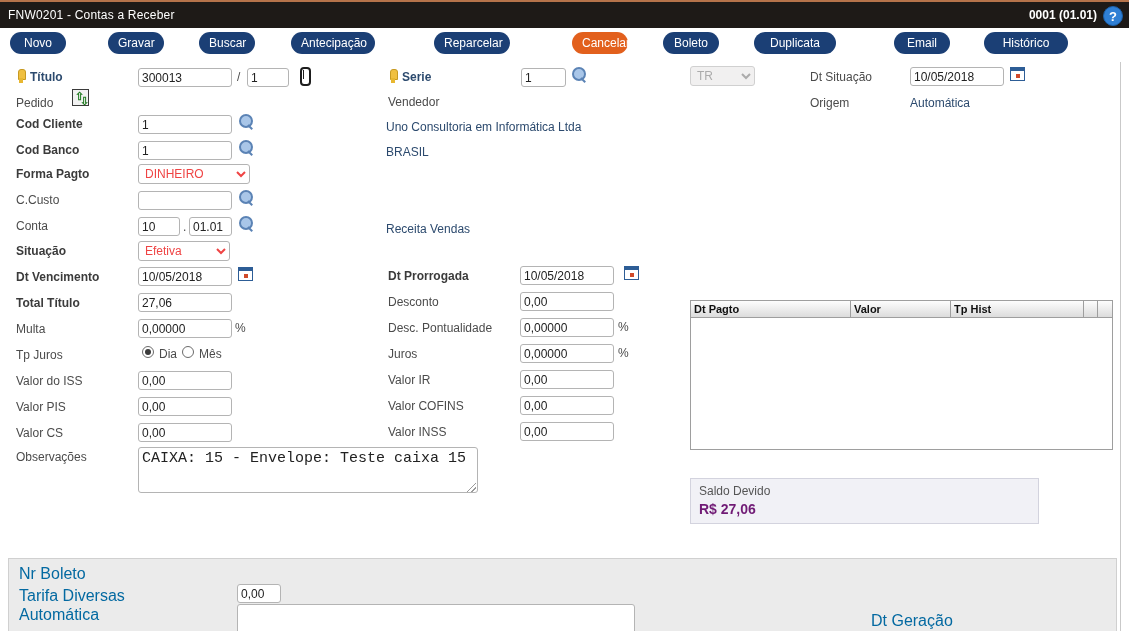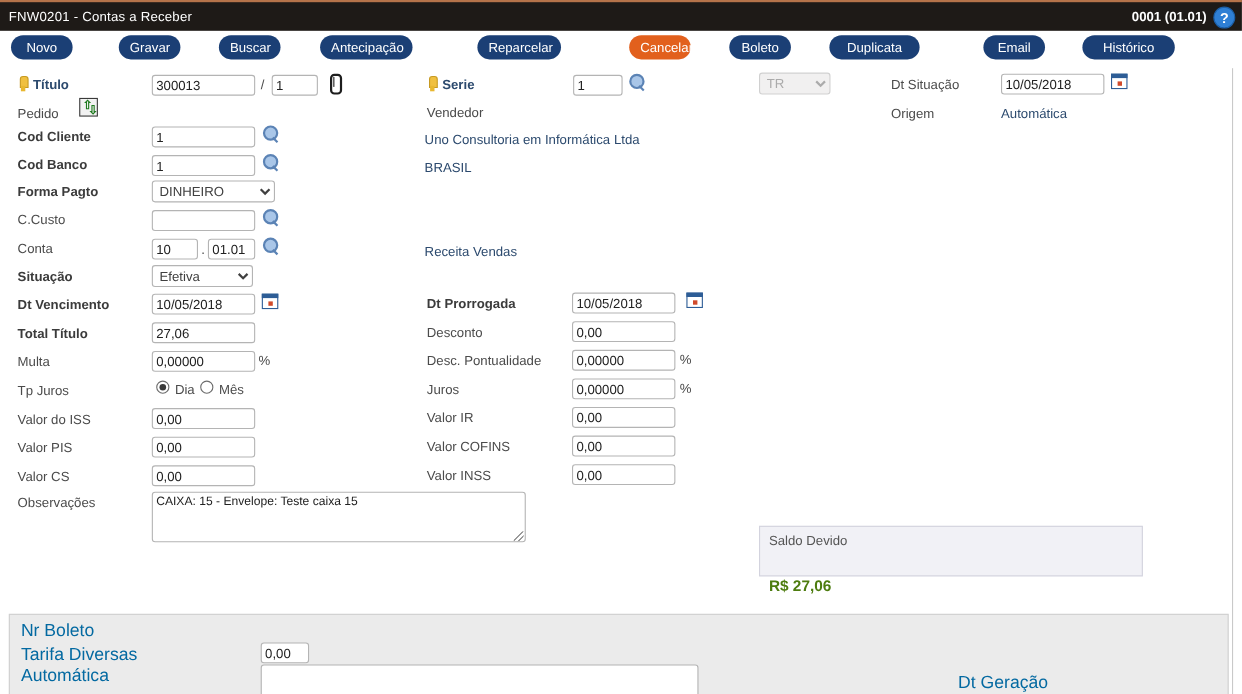--- a/index.html
+++ b/index.html
@@ -68,21 +68,21 @@
     background: #fff; color: #222;
     font-family: "Liberation Sans", sans-serif; font-size: 12px;
     padding: 0 3px; outline: none;
   }
 
   .sel {
     position: absolute; height: 20px;
     border: 1px solid #b4b4b4; border-radius: 3px;
     background: #fff;
     font-family: "Liberation Sans", sans-serif; font-size: 12px;
-    color: #404040; padding: 0 2px;
+    color: #ef4444; padding: 0 2px;
   }
   .sel.dis { background: #eceaea; color: #888; border-color: #bdbdbd; }
 
   .pct { position: absolute; font-size: 12px; color: #4b4b4b; }
 
   
   .mag { position: absolute; width: 16px; height: 16px; cursor: pointer; }
   .mag:before {
     content: ""; position: absolute; left: 1px; top: 0;
     width: 10px; height: 10px; border-radius: 50%;
@@ -153,21 +153,21 @@
   }
   .rad.on:after {
     content: ""; position: absolute; left: 2px; top: 2px;
     width: 6px; height: 6px; border-radius: 50%; background: #3a3a3a;
   }
 
   
   .ta {
     position: absolute; border: 1px solid #b4b4b4; border-radius: 3px;
     background: #fff; color: #222; resize: none;
-    font-family: Liberation Sans, sans-serif; font-size: 11px;
+    font-family: Liberation Mono, monospace; font-size: 15px;
     padding: 2px 3px; outline: none; overflow: hidden;
   }
   .grip {
     position: absolute; width: 9px; height: 9px; pointer-events: none;
     background:
       linear-gradient(135deg, transparent 45%, #9a9a9a 45%, #9a9a9a 55%, transparent 55%),
       linear-gradient(135deg, transparent 70%, #9a9a9a 70%, #9a9a9a 80%, transparent 80%);
   }
 
   
@@ -189,21 +189,21 @@
   }
   #grid .gbody { position: absolute; left: 0; top: 17px; right: 0; bottom: 0; background: #fff; }
 
   
   #saldo {
     position: absolute; left: 690px; top: 416px;
     width: 349px; height: 46px;
     background: #f1f1f6; border: 1px solid #d3d3de;
   }
   #saldo .s1 { position: absolute; left: 8px; top: 5px; font-size: 12px; color: #555; }
-  #saldo .s2 { position: absolute; left: 8px; top: 22px; font-size: 14px; font-weight: bold; color: #4d7c0f; margin-top: 23px; }
+  #saldo .s2 { position: absolute; left: 8px; top: 22px; font-size: 14px; font-weight: bold; color: #701a75; }
 
   
   #boleto {
     position: absolute; left: 8px; top: 496px;
     width: 1109px; height: 128px;
     background: #ebebeb; border: 1px solid #d0d0d0;
   }
   #boleto .bl { position: absolute; font-size: 16px; color: #0369a1; white-space: nowrap; }
 </style>
 </head>
@@ -339,20 +339,30 @@
     <option>TR</option>
   </select>
 
   <span class="lbl" style="left:810px;top:8px">Dt Situação</span>
   <input class="txt" style="left: 910px; top: 5px; width: 94px;" value="10/05/2018">
   <span class="cal" style="left:1010px;top:5px"></span>
 
   <span class="lbl" style="left:810px;top:34px">Origem</span>
   <span class="lbl blue" style="left:910px;top:34px">Automática</span>
 
+  <div id="grid">
+    <div class="ghead">
+      <div class="gh" style="left:0px;width:160px">Dt Pagto</div>
+      <div class="gh" style="left:160px;width:100px">Valor</div>
+      <div class="gh" style="left:260px;width:133px">Tp Hist</div>
+      <div class="gh" style="left:393px;width:14px"></div>
+      <div class="gh" style="left:407px;width:16px;border-right:none"></div>
+    </div>
+    <div class="gbody"></div>
+  </div>
 
   <div id="saldo">
     <div class="s1">Saldo Devido</div>
     <div class="s2">R$ 27,06</div>
   </div>
 
   <div id="boleto">
     <span class="bl" style="left:10px;top:6px">Nr Boleto</span>
     <span class="bl" style="left:10px;top:28px">Tarifa Diversas</span>
     <input class="txt" style="left: 228px; top: 25px; width: 44px;" value="0,00">

